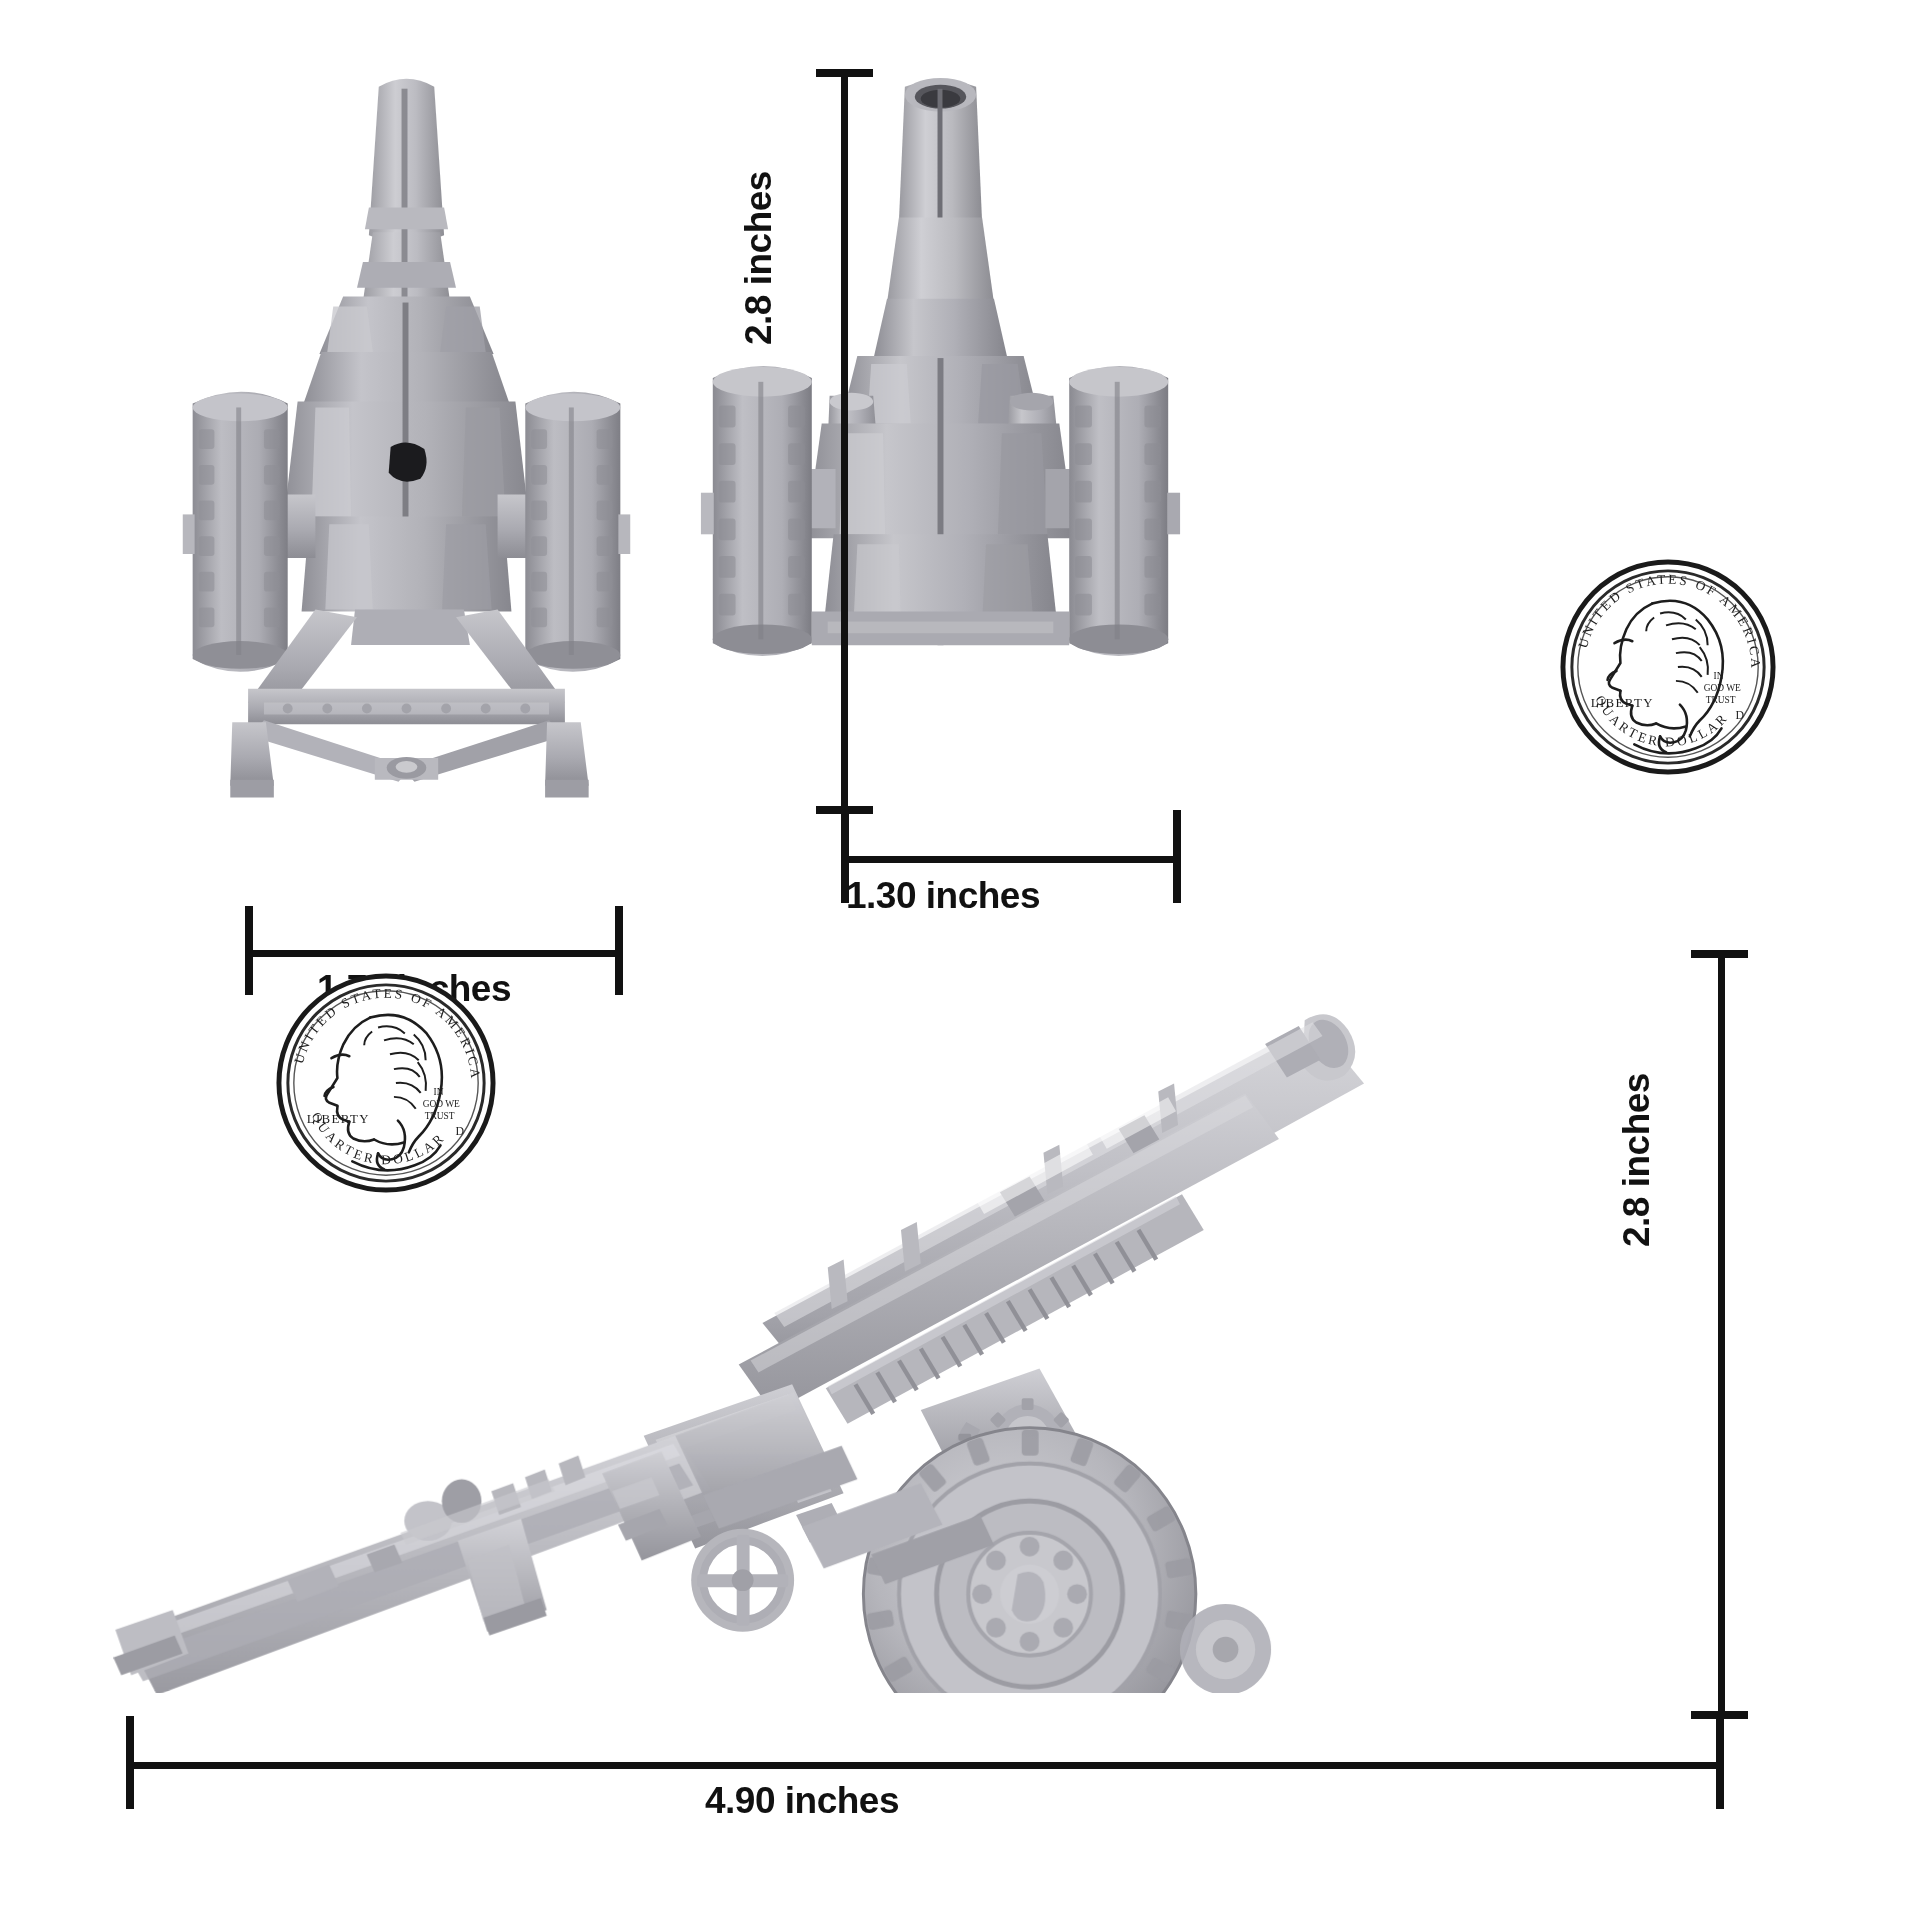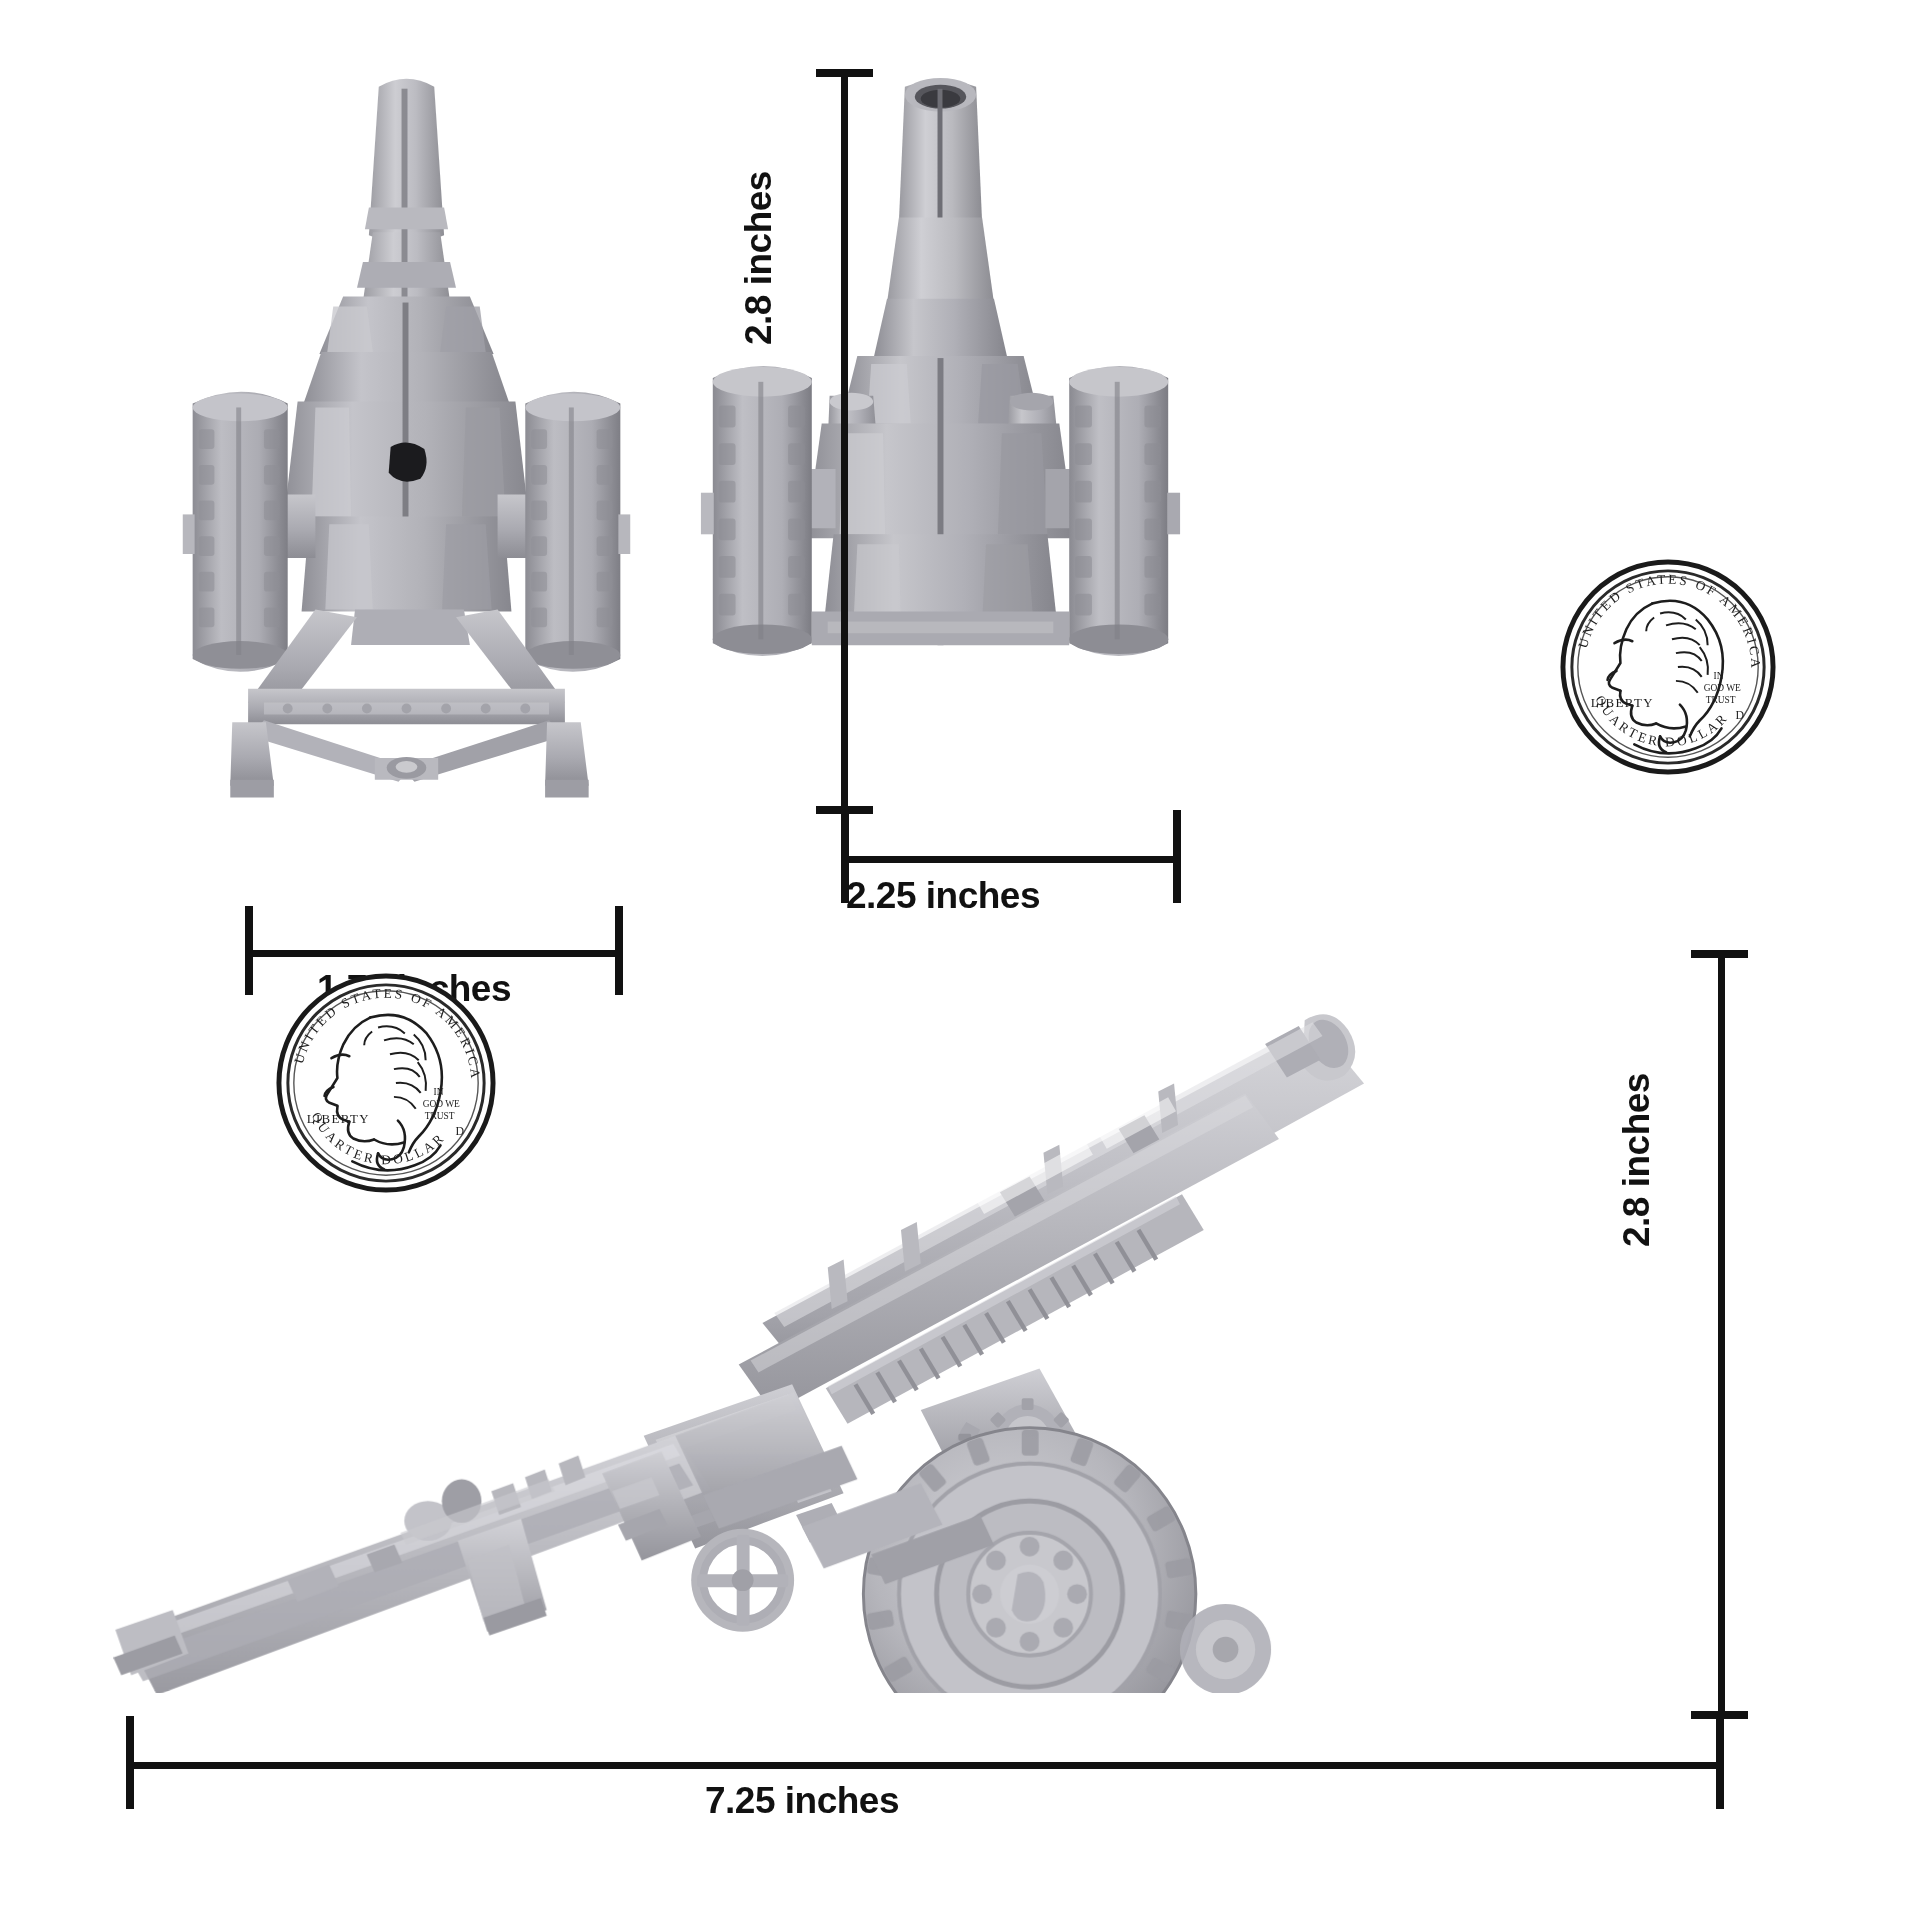--- a/index.html
+++ b/index.html
@@ -310,21 +310,21 @@
     <div class="dim-line-v" style="left:841px; top:71px; height:741px;"></div>
     <div class="dim-cap-h" style="left:816px; top:69px; width:57px;"></div>
     <div class="dim-cap-h" style="left:816px; top:806px; width:57px;"></div>
     <div class="dim-label vertical" style="left:738px; top:345px; font-size:37px;">2.8 inches</div>
   </div>
 
   <div>
     <div class="dim-line-h" style="left:844px; top:856px; width:337px;"></div>
     <div class="dim-cap-v" style="left:841px; top:810px; height:93px;"></div>
     <div class="dim-cap-v" style="left:1173px; top:810px; height:93px;"></div>
-    <div class="dim-label" style="left:846px; top:875px; font-size:37px;">2.25 inches</div>
+    <div class="dim-label" style="left:846px; top:875px; font-size:37px;">1.30 inches</div>
   </div>
 
   <div class="coin" style="left:1557px; top:556px; width:222px; height:222px;">
     <svg width="222" height="222" viewBox="0 0 224 224">
       <defs>
         <path id="arcTopA" d="M 28 112 A 84 84 0 0 1 196 112"></path>
         <path id="arcBotA" d="M 32 112 A 80 80 0 0 0 192 112"></path>
       </defs>
       <circle cx="112" cy="112" r="106" fill="#ffffff" stroke="#1a1a1a" stroke-width="5"></circle>
       <circle cx="112" cy="112" r="97" fill="none" stroke="#2a2a2a" stroke-width="3"></circle>
@@ -635,17 +635,17 @@
     <div class="dim-line-v" style="left:1718px; top:952px; height:764px;"></div>
     <div class="dim-cap-h" style="left:1691px; top:950px; width:57px;"></div>
     <div class="dim-cap-h" style="left:1691px; top:1711px; width:57px;"></div>
     <div class="dim-label vertical" style="left:1616px; top:1247px; font-size:37px;">2.8 inches</div>
   </div>
 
   <div>
     <div class="dim-line-h" style="left:129px; top:1762px; width:1594px;"></div>
     <div class="dim-cap-v" style="left:126px; top:1716px; height:93px;"></div>
     <div class="dim-cap-v" style="left:1716px; top:1716px; height:93px;"></div>
-    <div class="dim-label" style="left:705px; top:1780px; font-size:37px;">7.25 inches</div>
+    <div class="dim-label" style="left:705px; top:1780px; font-size:37px;">4.90 inches</div>
   </div>
 
 </div>
 
 
 </body></html>

